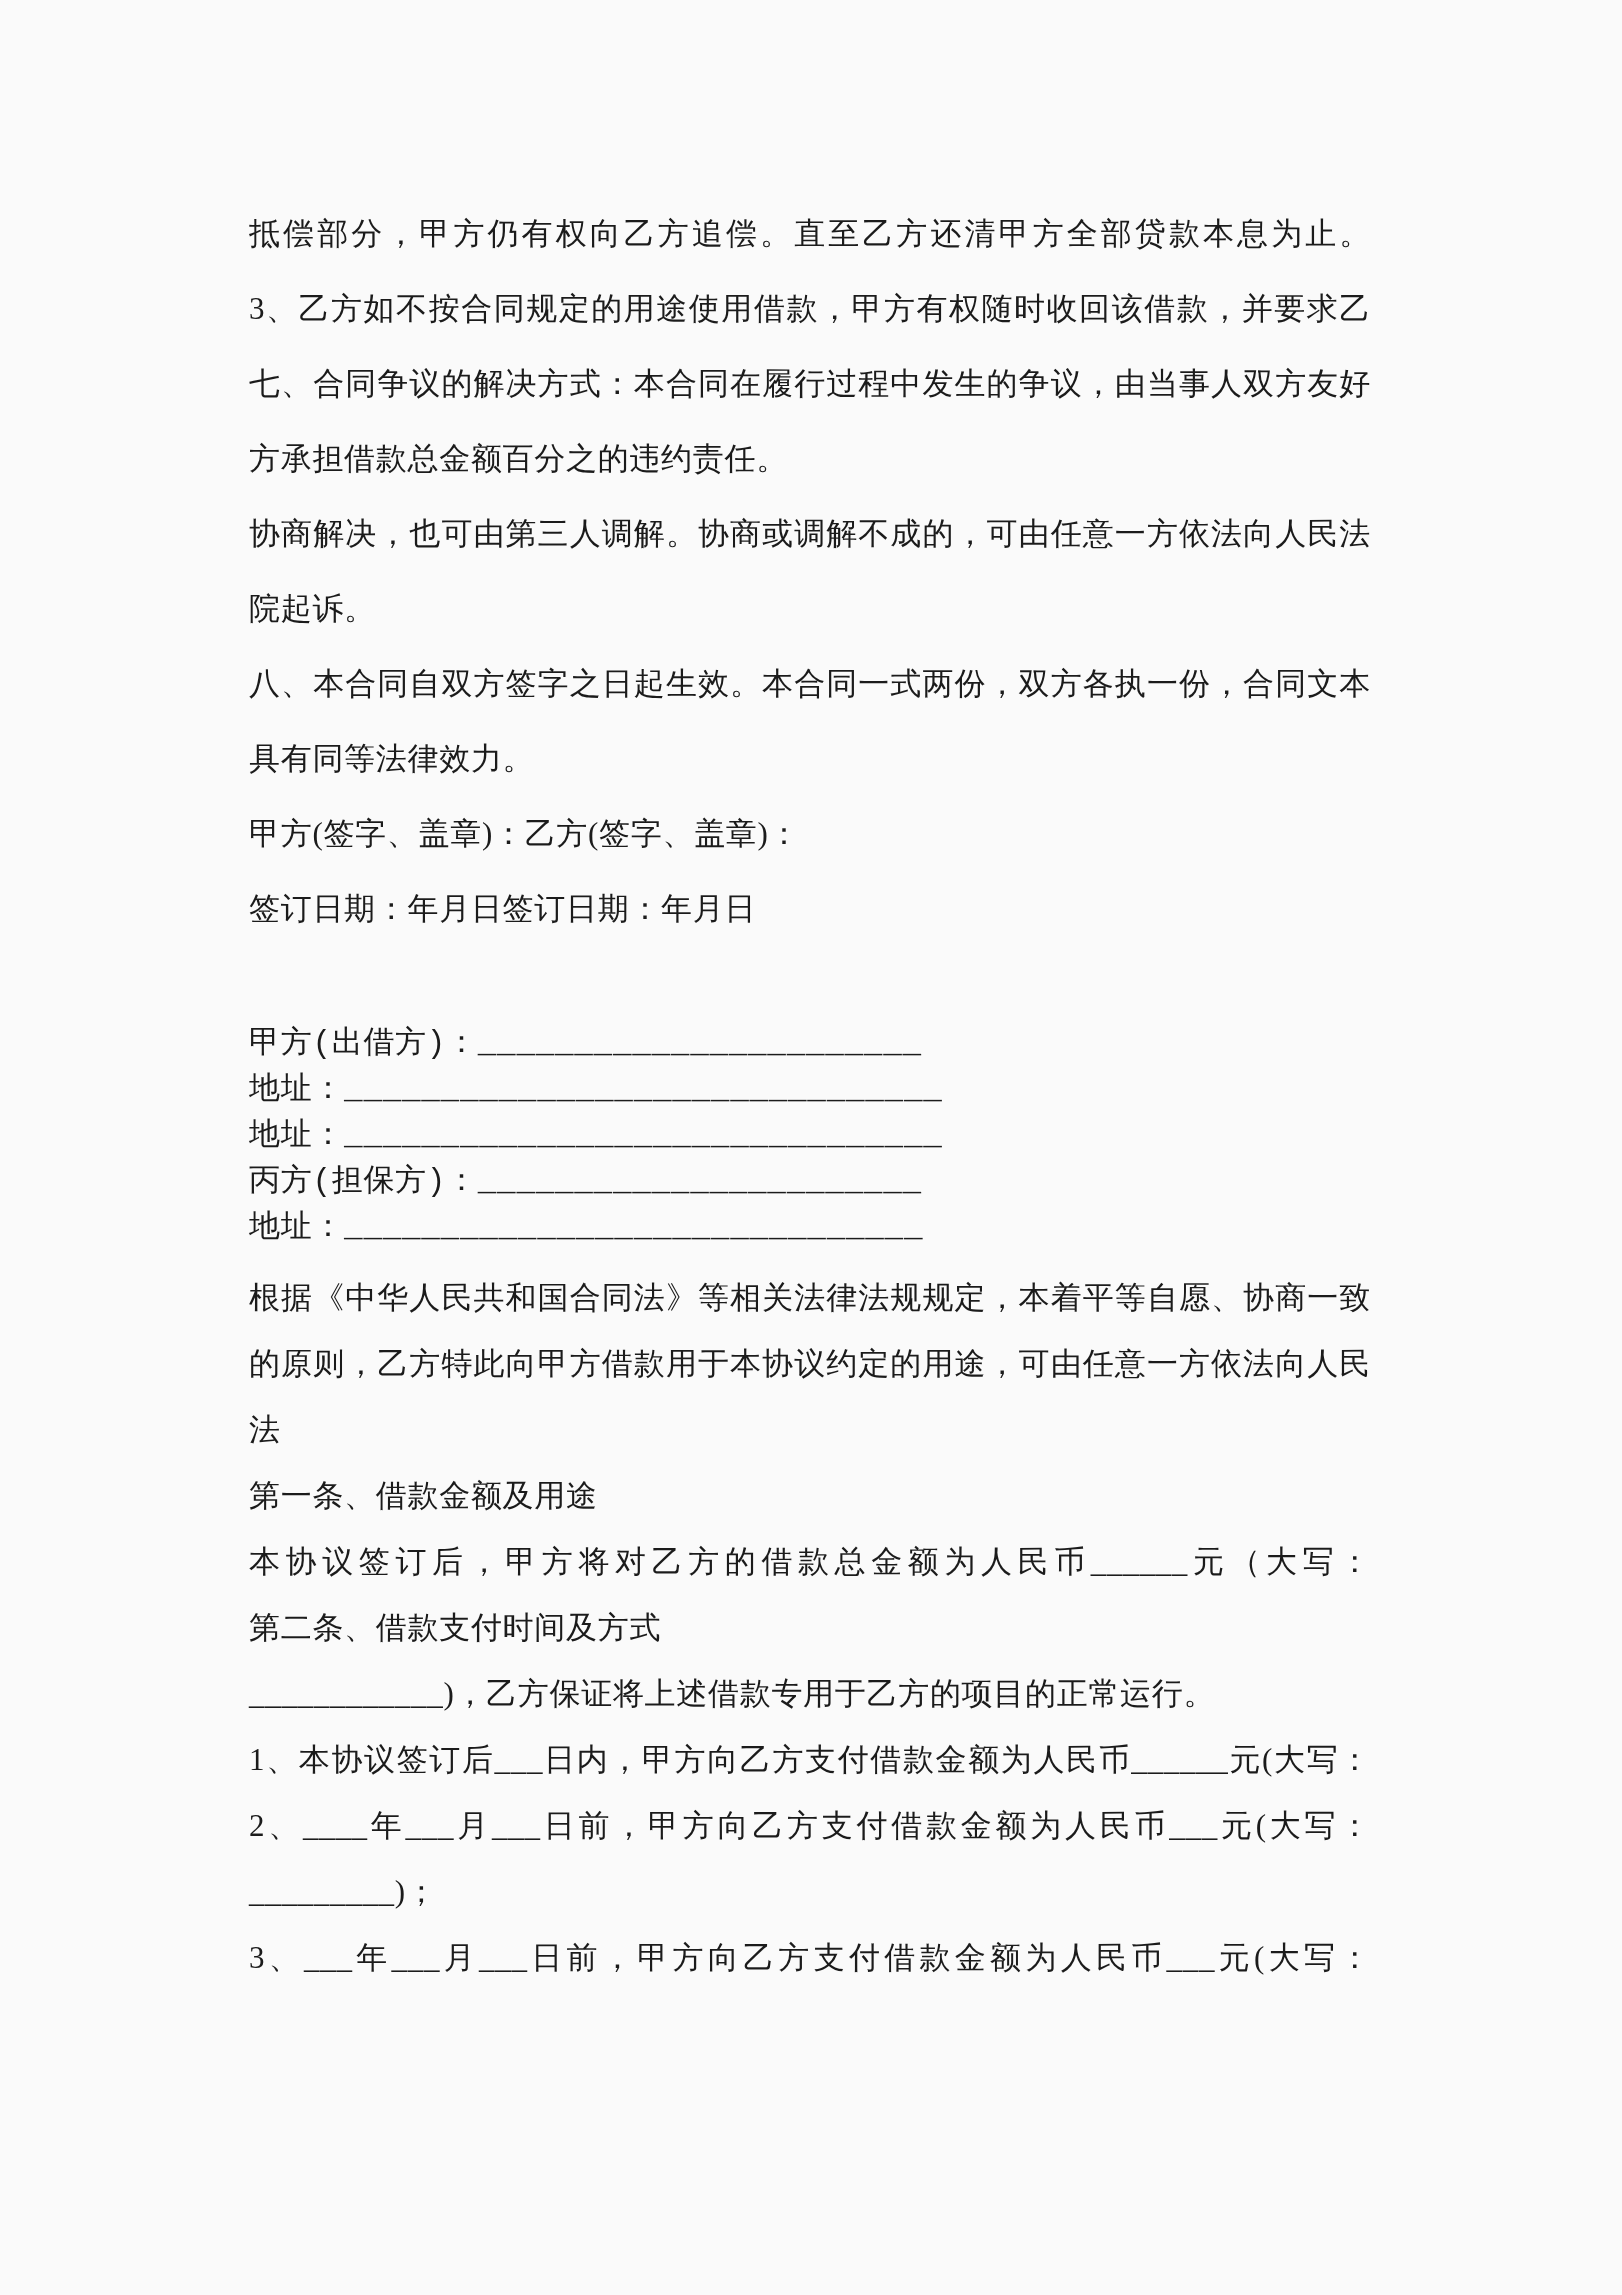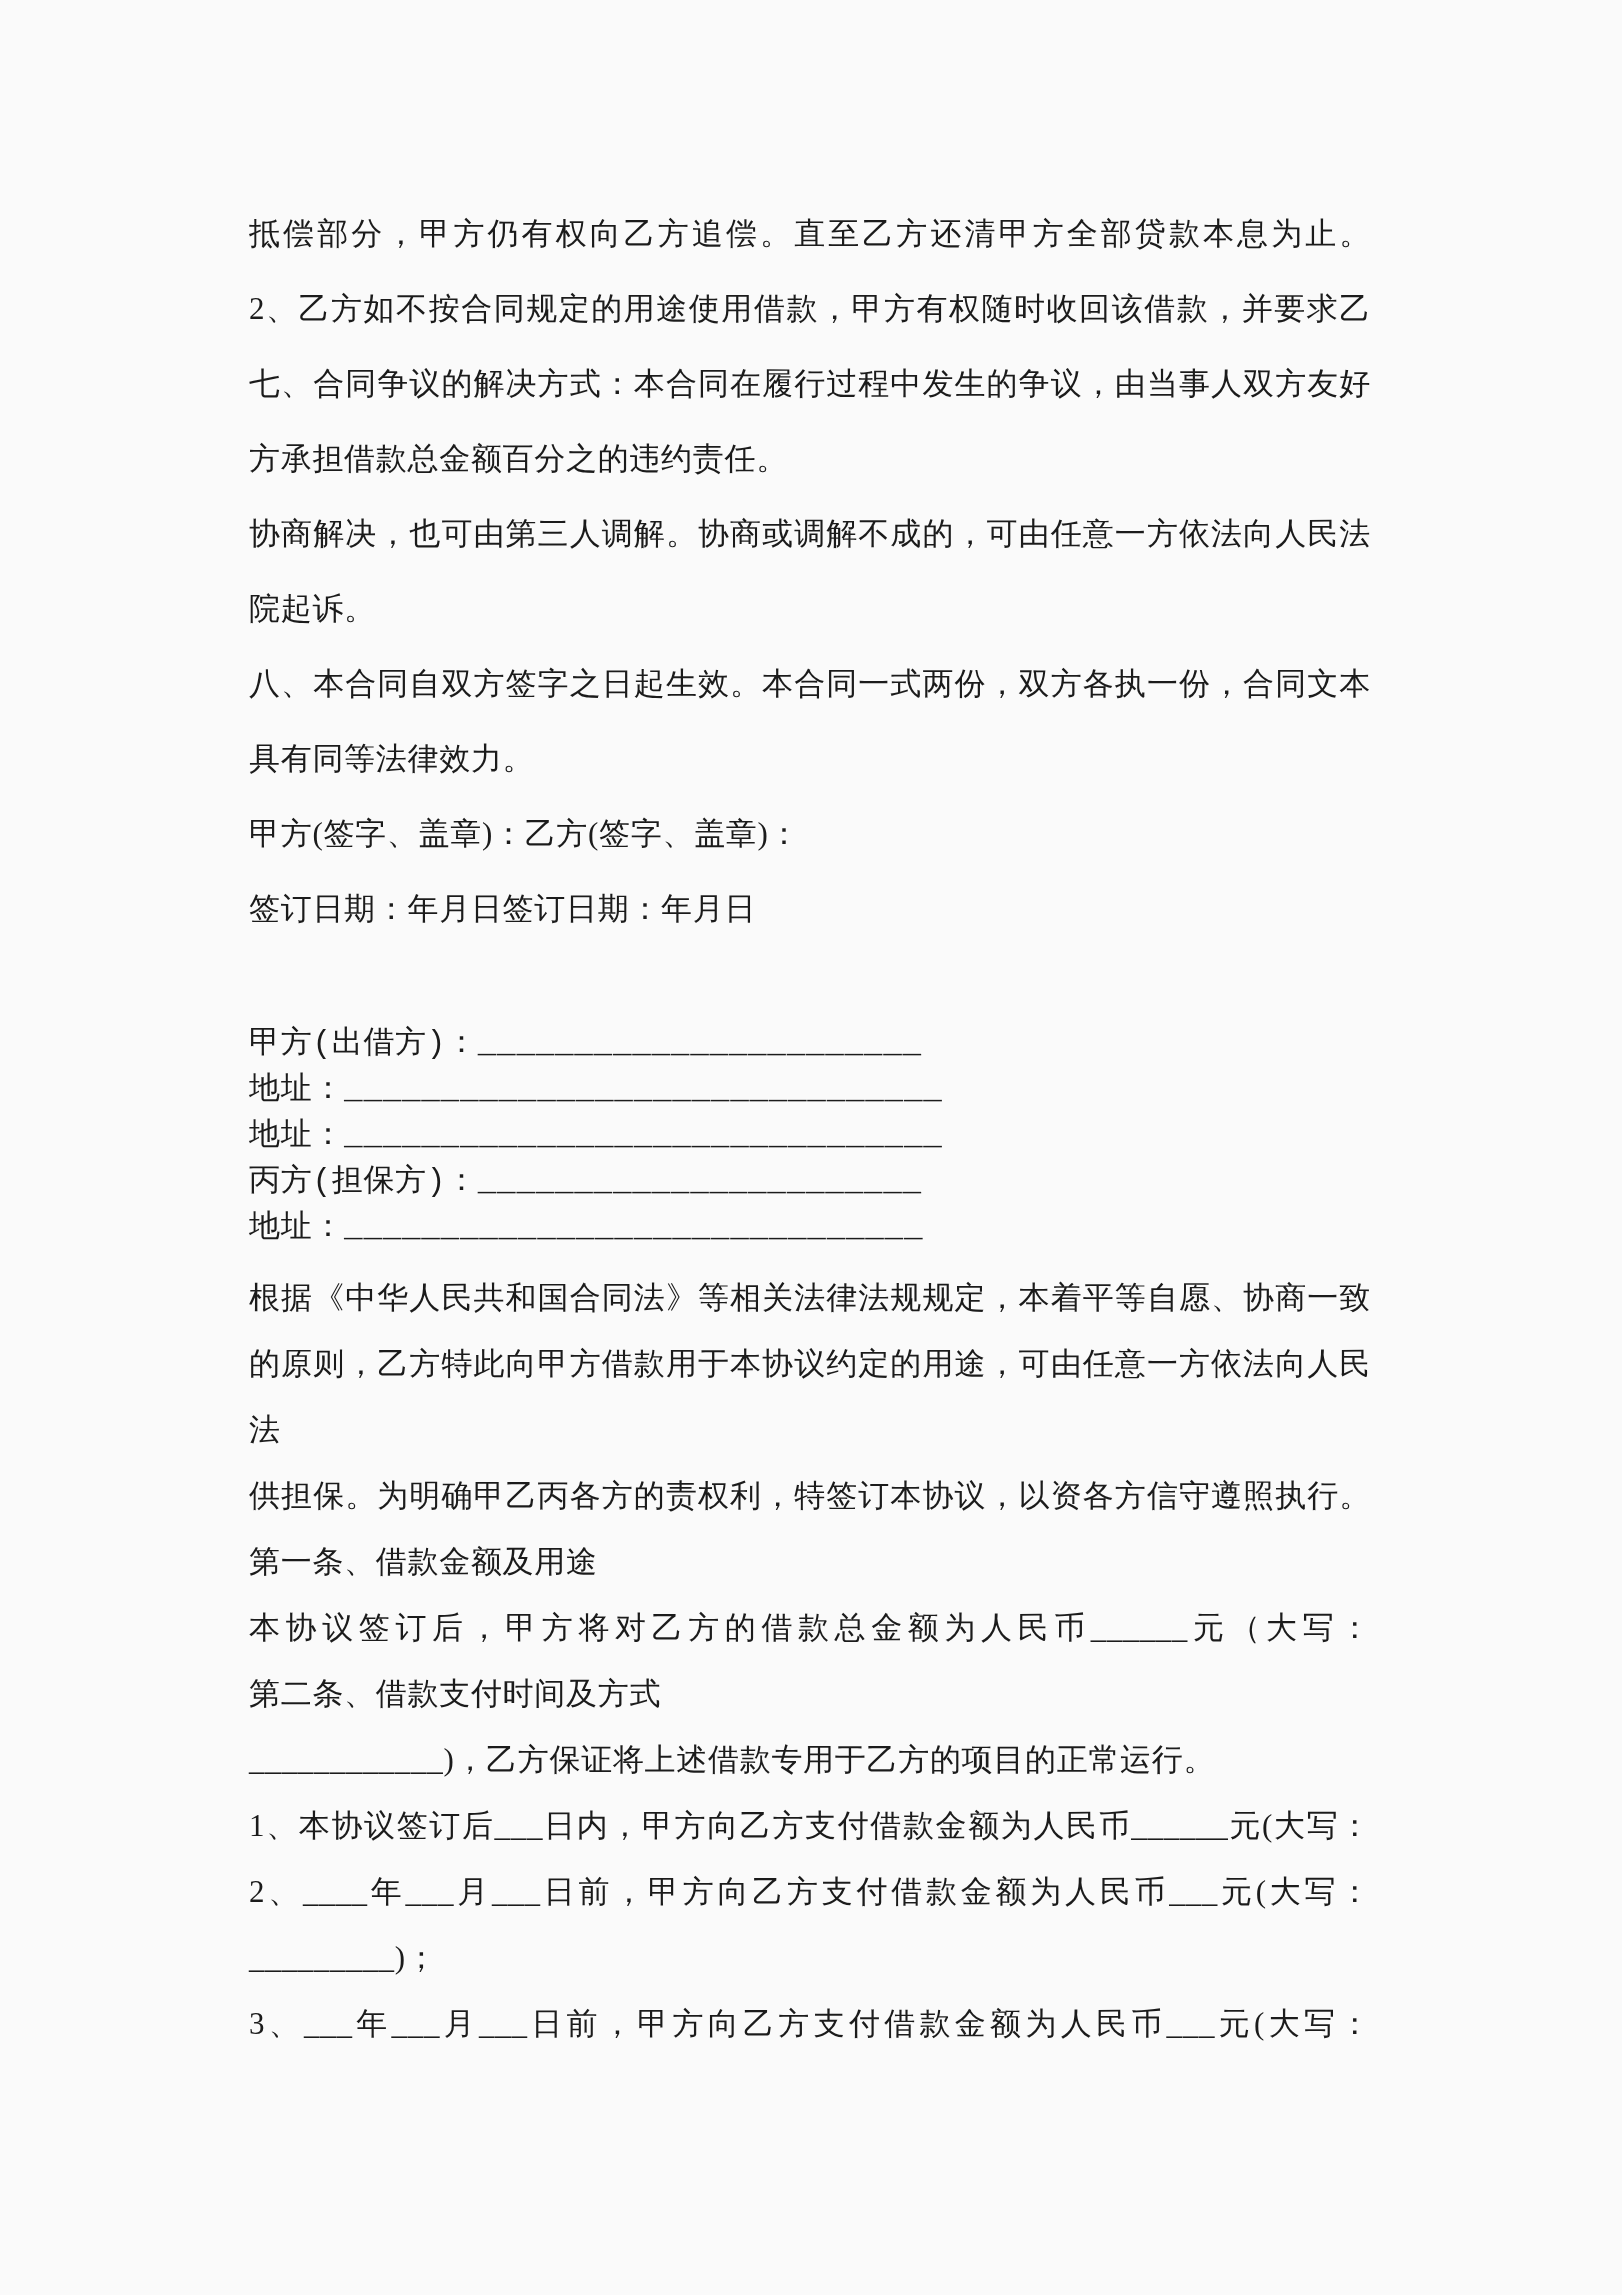--- a/index.html
+++ b/index.html
@@ -39,41 +39,40 @@
   
   .sec-b { margin-top: 75px; font-family: Liberation Mono, monospace; }
   .sec-c { margin-top: 14.4px; }
 </style>
 </head>
 <body style="background: rgb(250, 250, 250); color: rgb(27, 27, 27);">
 
 <div class="page">
   <div class="sec-a">
       <p class="line fill">抵偿部分，甲方仍有权向乙方追偿。直至乙方还清甲方全部贷款本息为止。</p>
-      <p class="line fill">2、乙方如不按合同规定的用途使用借款，甲方有权随时收回该借款，并要求乙</p>
+      <p class="line fill">3、乙方如不按合同规定的用途使用借款，甲方有权随时收回该借款，并要求乙</p>
       <p class="line fill">七、合同争议的解决方式：本合同在履行过程中发生的争议，由当事人双方友好</p>
       <p class="line">方承担借款总金额百分之的违约责任。</p>
       <p class="line fill">协商解决，也可由第三人调解。协商或调解不成的，可由任意一方依法向人民法</p>
       <p class="line">院起诉。</p>
       <p class="line fill">八、本合同自双方签字之日起生效。本合同一式两份，双方各执一份，合同文本</p>
       <p class="line">具有同等法律效力。</p>
       <p class="line">甲方(签字、盖章)：乙方(签字、盖章)：</p>
       <p class="line">签订日期：年月日签订日期：年月日</p>
     </div>
   <div class="sec-b">
       <p class="line">甲方(出借方)：_______________________</p>
       <p class="line">地址：_______________________________</p>
       <p class="line">地址：_______________________________</p>
       <p class="line">丙方(担保方)：_______________________</p>
       <p class="line">地址：______________________________</p>
     </div>
   <div class="sec-c">
       <p class="line fill">根据《中华人民共和国合同法》等相关法律法规规定，本着平等自愿、协商一致</p>
       <p class="line fill">的原则，乙方特此向甲方借款用于本协议约定的用途，可由任意一方依法向人民法</p>
-      <p class="line fill">供担保。为明确甲乙丙各方的责权利，特签订本协议，以资各方信守遵照执行。</p>
       <p class="line">第一条、借款金额及用途</p>
       <p class="line fill">本协议签订后，甲方将对乙方的借款总金额为人民币______元（大写：</p>
       <p class="line">第二条、借款支付时间及方式</p>
       <p class="line">____________)，乙方保证将上述借款专用于乙方的项目的正常运行。</p>
       <p class="line fill">1、本协议签订后___日内，甲方向乙方支付借款金额为人民币______元(大写：</p>
       <p class="line fill">2、____年___月___日前，甲方向乙方支付借款金额为人民币___元(大写：</p>
       <p class="line">_________)；</p>
       <p class="line fill">3、___年___月___日前，甲方向乙方支付借款金额为人民币___元(大写：</p>
     </div>
 </div>

